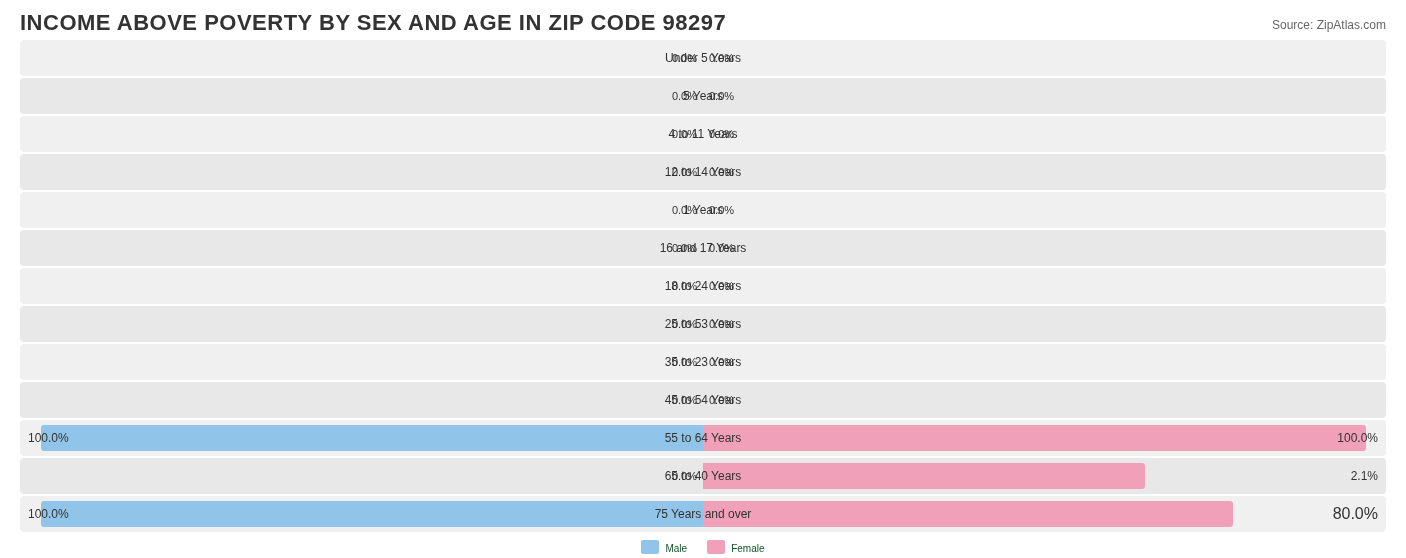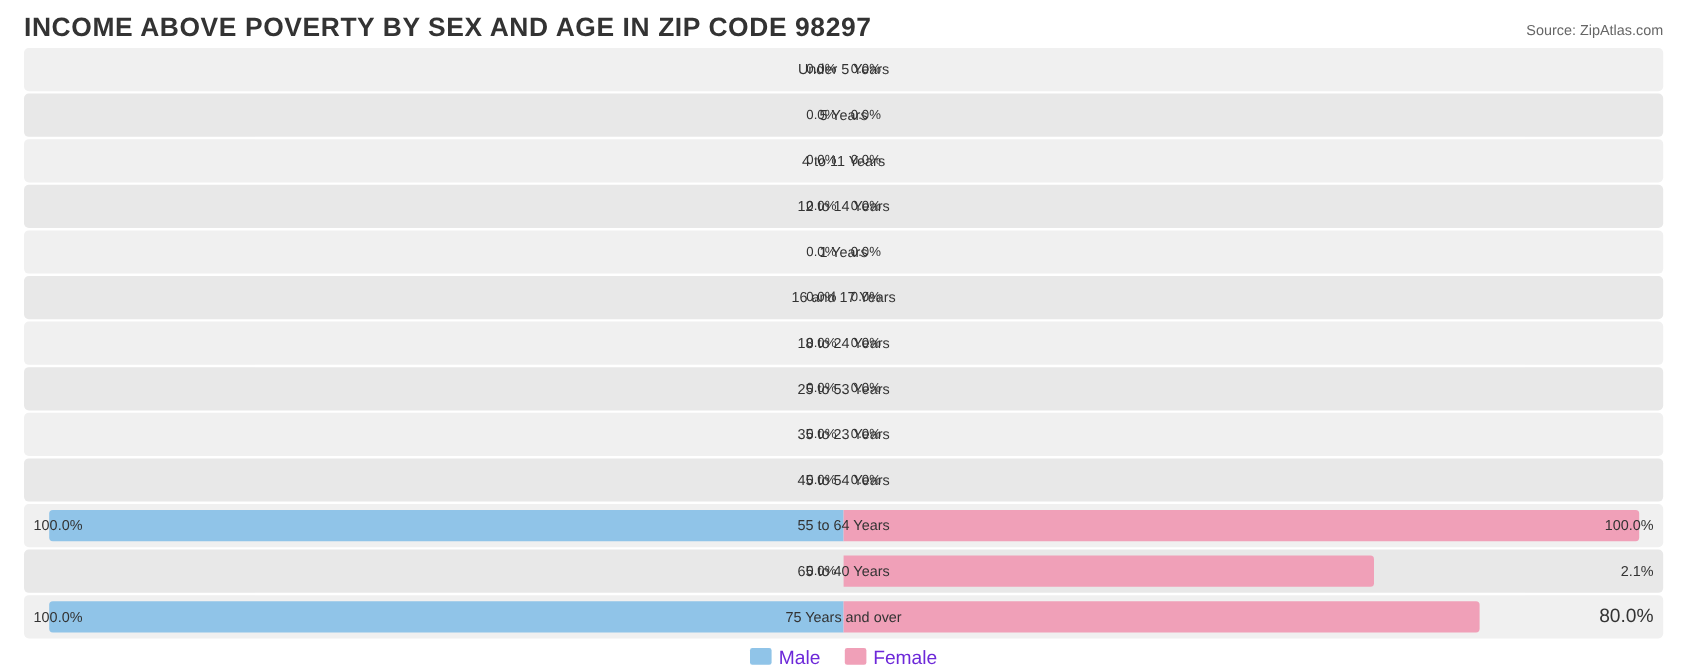--- a/index.html
+++ b/index.html
@@ -107,24 +107,24 @@
     }
     .legend {
       display: flex;
       justify-content: center;
       align-items: center;
       margin-top: 8px;
       gap: 20px;
     }
     .legend-item {
       display: flex;
-      align-items: flex-start;
+      align-items: flex-end;
       gap: 6px;
-      font-size: 16px;
-      color: #6d28d9;
+      font-size: 10px;
+      color: #14532d;
     }
     .legend-box {
       width: 18px;
       height: 14px;
       border-radius: 2px;
     }
     .bottom-vals {
       display: flex;
       justify-content: space-between;
       font-size: 12px;

